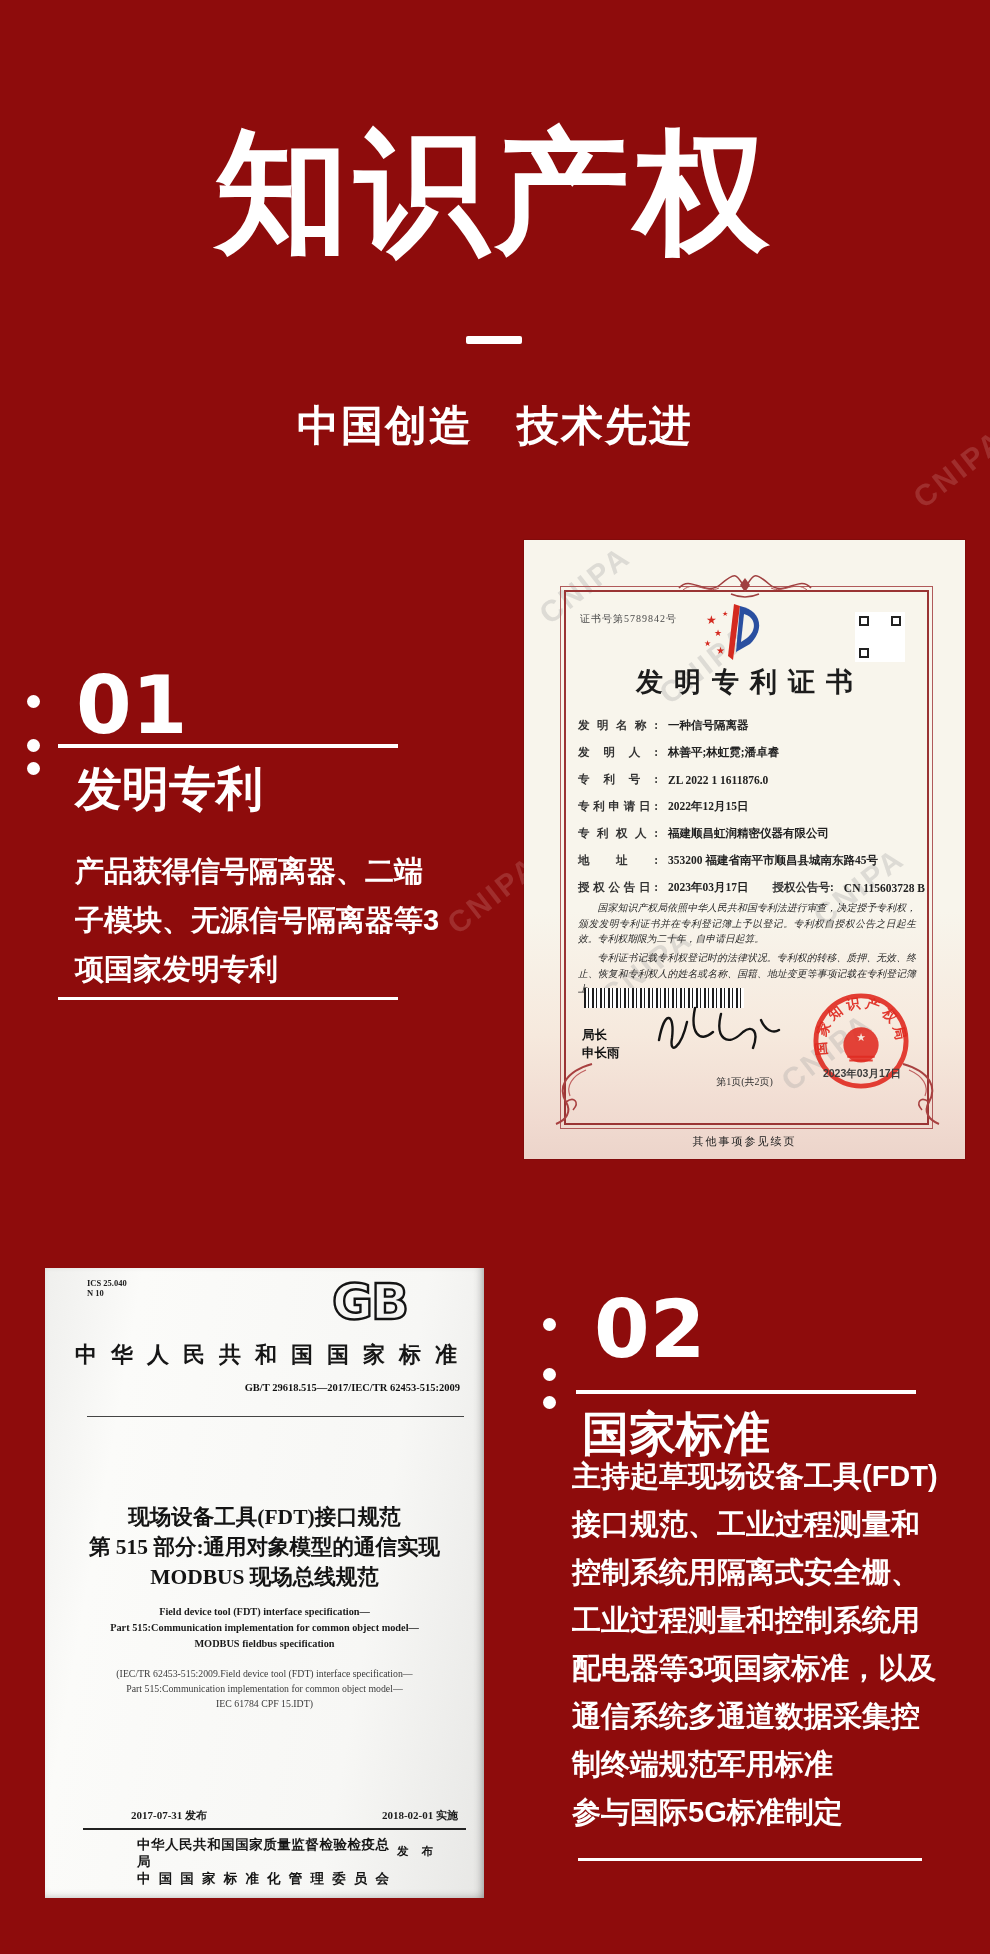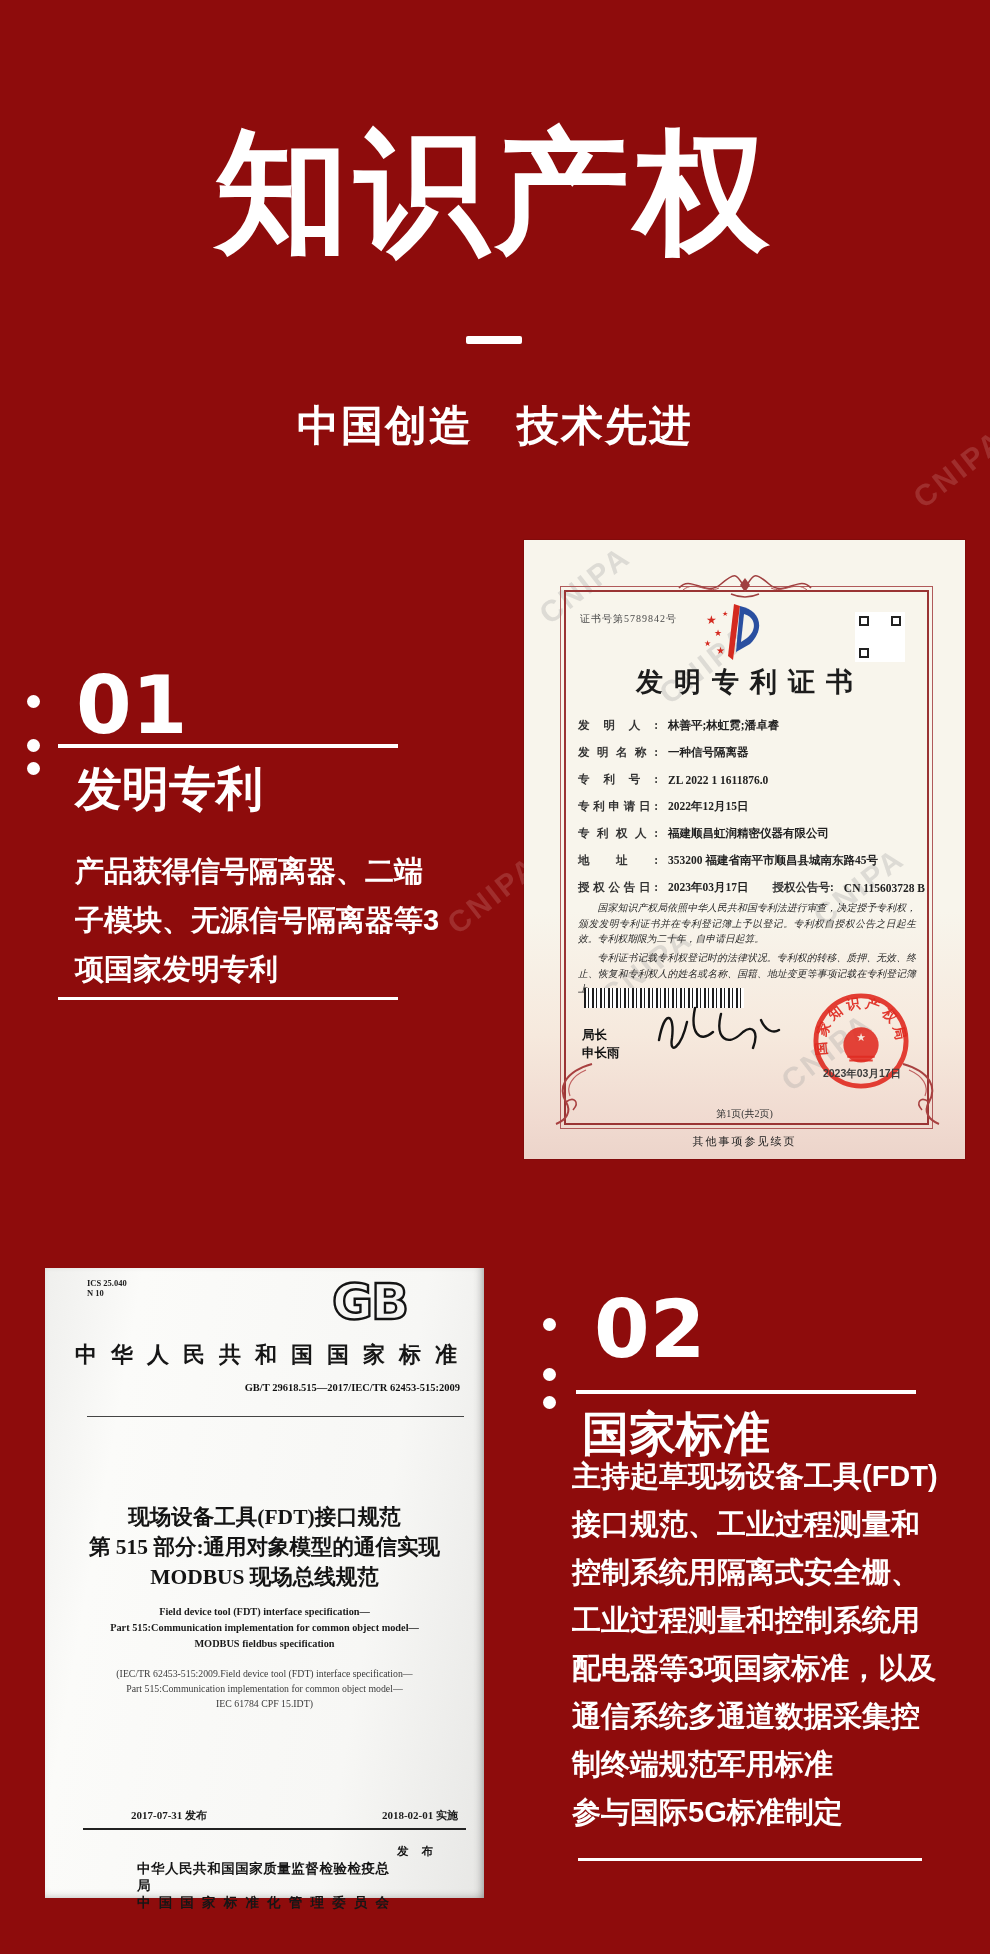--- a/index.html
+++ b/index.html
@@ -68,21 +68,21 @@
     color:#2a2a2a;font-style:italic;text-indent:2em;text-align:justify;}
   .cbody.p1{top:360px;} .cbody.p2{top:410px;}
   .barcode{position:absolute;left:60px;top:448px;width:160px;height:20px;background:#fff;
     background-image:repeating-linear-gradient(90deg,#1d1d1d 0 2px,transparent 2px 4px,#1d1d1d 4px 5px,transparent 5px 8px);}
   .director{position:absolute;left:58px;top:486px;font-family:"Liberation Sans",sans-serif;
     font-size:12.5px;font-weight:700;color:#111;line-height:18px;}
   .signature{position:absolute;left:125px;top:460px;}
   .seal{position:absolute;left:288px;top:452px;width:98px;height:98px;}
   .seal-date{position:absolute;left:276px;top:527px;width:124px;text-align:center;
     font-size:10.5px;font-weight:700;color:#3c3c3c;font-family:"Liberation Sans",sans-serif;}
-  .cert-page{position:absolute;left:0;top:567px;width:100%;text-align:center;font-size:10px;color:#333;}
+  .cert-page{position:absolute;left:0;top:535px;width:100%;text-align:center;font-size:10px;color:#333;}
   .cert-footnote{position:absolute;left:0;top:594px;width:100%;text-align:center;font-size:11px;color:#222;letter-spacing:2px;}
   .corner{position:absolute;}
   .corner-l{left:28px;top:522px;} .corner-r{right:22px;top:522px;transform:scaleX(-1);}
 
   
   .gb{position:absolute;left:45px;top:1268px;width:439px;height:630px;
     background:linear-gradient(100deg,#efefed 0%,#fbfbf9 18%,#f7f7f5 70%,#e7e7e5 100%);
     box-shadow:inset -7px 0 9px -5px rgba(0,0,0,.3), inset 0 -5px 8px -4px rgba(0,0,0,.18);
     font-family:"Liberation Serif","DejaVu Serif",serif;color:#1c1c1c;}
   .gb-ics{position:absolute;left:42px;top:10px;font-size:8.5px;font-weight:700;line-height:10px;color:#222;}
@@ -93,21 +93,21 @@
   .gb-rule{position:absolute;left:42px;right:20px;top:148px;height:1px;background:#444;}
   .gb-title{position:absolute;left:0;top:234px;width:100%;text-align:center;
     font-size:21.5px;font-weight:700;line-height:30px;color:#141414;}
   .gb-en{position:absolute;left:0;top:336px;width:100%;text-align:center;
     font-size:10.3px;font-weight:700;line-height:16px;color:#1a1a1a;}
   .gb-iec{position:absolute;left:0;top:398px;width:100%;text-align:center;
     font-size:9.8px;line-height:15px;color:#3a3a3a;}
   .gb-issue{position:absolute;left:42px;top:540px;font-size:11px;font-weight:700;margin-left:44px;}
   .gb-impl{position:absolute;right:26px;top:540px;font-size:11px;font-weight:700;}
   .gb-rule2{position:absolute;left:38px;right:18px;top:560px;height:2px;background:#222;}
-  .gb-issuer{position:absolute;left:92px;top:568px;width:252px;font-size:13.5px;font-weight:700;line-height:17px;color:#161616;margin-top:24px;}
+  .gb-issuer{position:absolute;left:92px;top:568px;width:252px;font-size:13.5px;font-weight:700;line-height:17px;color:#161616;}
   .gb-issuer div{text-align:justify;text-align-last:justify;}
   .gb-publish{position:absolute;left:352px;top:576px;font-size:11.5px;font-weight:700;letter-spacing:5px;color:#161616;}
 </style>
 </head>
 <body>
 
 <div id="page" style="background: rgb(142, 12, 12);">
 
   <h1 class="page-title">知识产权</h1>
   <div class="title-dash"></div>
@@ -159,26 +159,26 @@
     <div class="qr">
         <i class="f1"></i>
         <i class="f2"></i>
         <i class="f3"></i>
       </div>
 
     <div class="cert-title">发明专利证书</div>
 
     <div class="cert-fields">
       <div class="crow">
+        <span class="clabel">发明名称:</span>
+        <span class="cval">一种信号隔离器</span>
+      </div>
+      <div class="crow">
         <span class="clabel">发明人:</span>
         <span class="cval">林善平;林虹霓;潘卓睿</span>
-      </div>
-      <div class="crow">
-        <span class="clabel">发明名称:</span>
-        <span class="cval">一种信号隔离器</span>
       </div>
       <div class="crow">
         <span class="clabel">专利号:</span>
         <span class="cval">ZL 2022 1 1611876.0</span>
       </div>
       <div class="crow">
         <span class="clabel">专利申请日:</span>
         <span class="cval">2022年12月15日</span>
       </div>
       <div class="crow">

